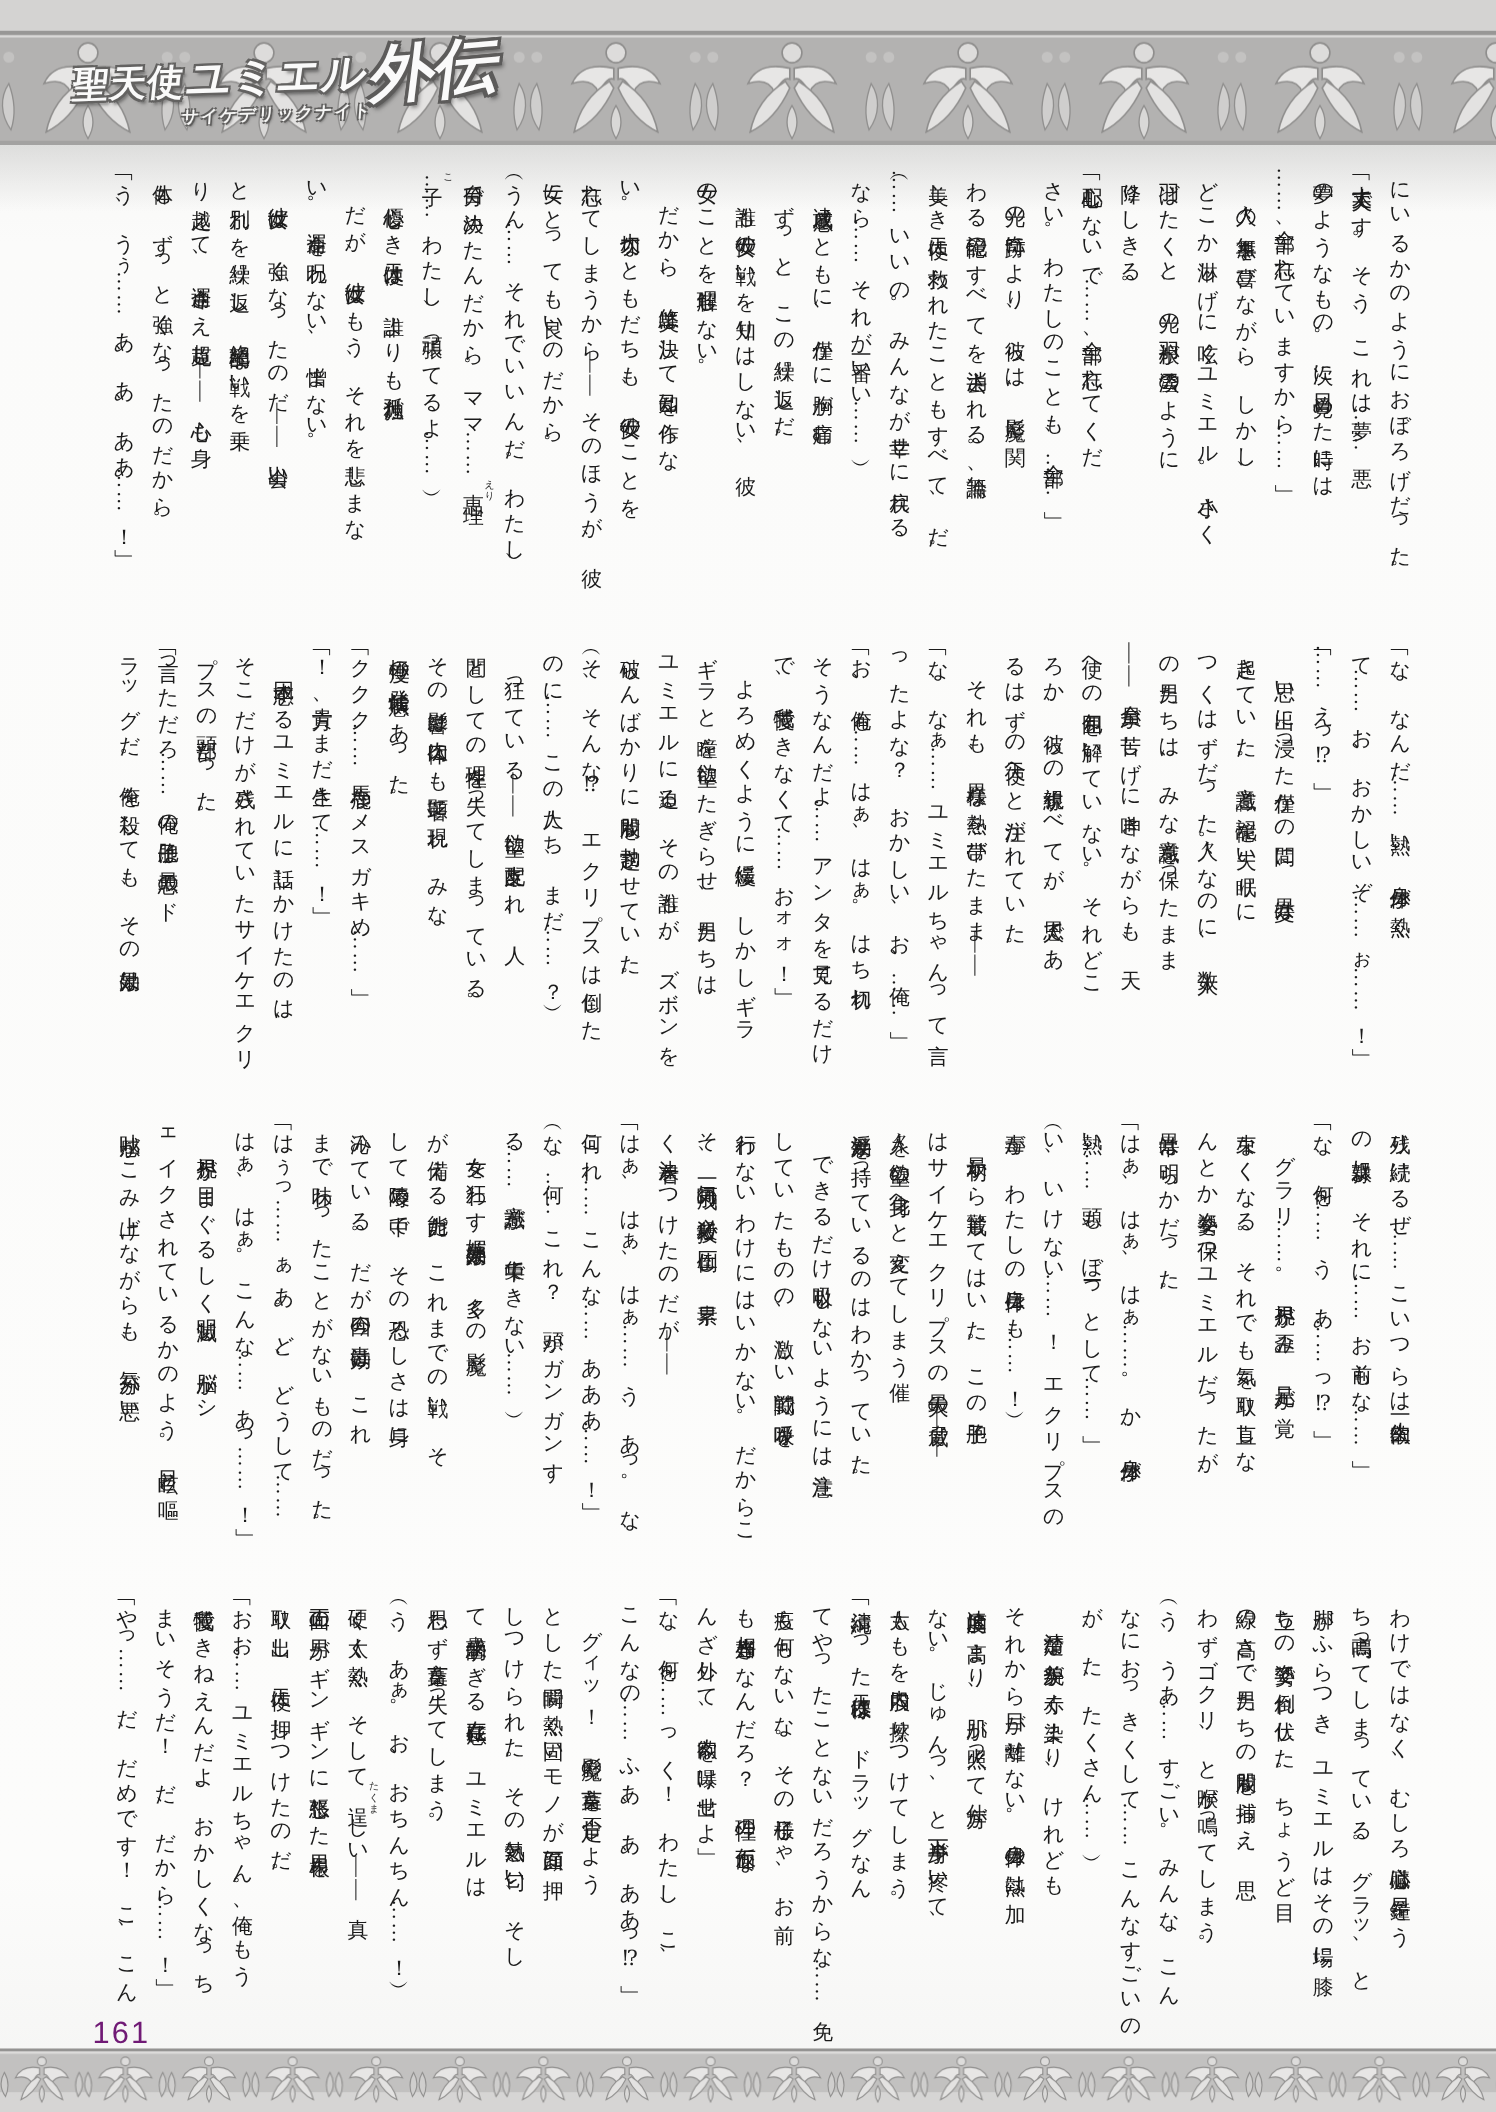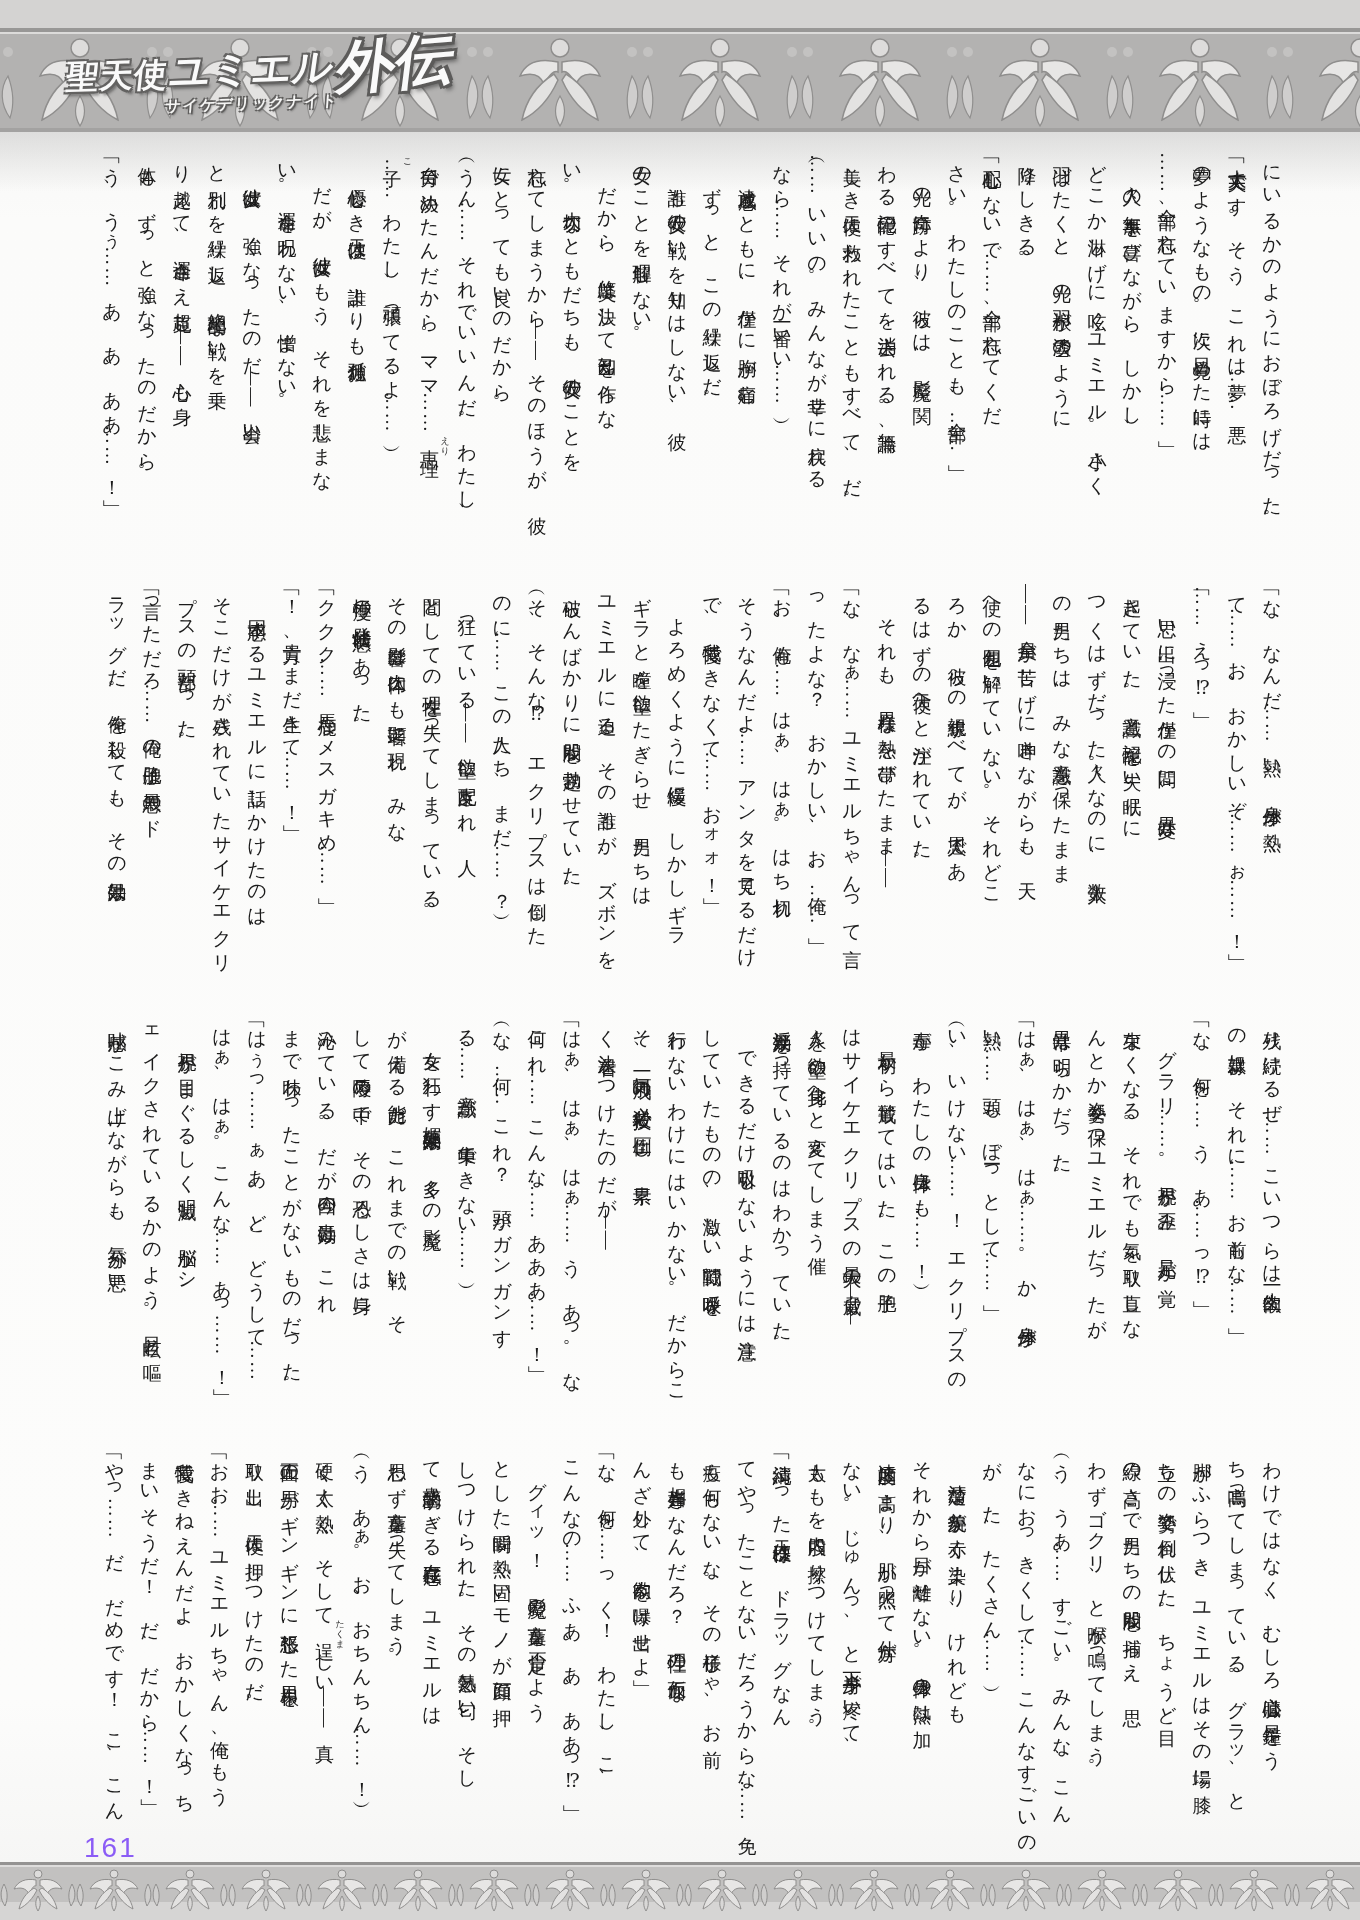--- a/index.html
+++ b/index.html
@@ -36,21 +36,21 @@
   .band ruby{ruby-position:over;}
   .band rt{font-size:9px;letter-spacing:0;color:#2a2a2a;}
   #band-a{top:152px;}
   #band-b{top:584px;}
   #band-c{top:1016px;}
   #band-d{top:1448px;}
   
   .page-number{
     position:absolute;left:84px;top:1832px;
     font-family:"Liberation Sans","DejaVu Sans",sans-serif;
-    font-size:28px;color:#8b5cf6;letter-spacing:2px;
+    font-size:28px;color:#701a75;letter-spacing:2px;
   }
 </style>
 </head>
 <body>
 
 <div class="page-surface"></div>
 
 <svg class="top-border" width="1360" height="132" xmlns="http://www.w3.org/2000/svg">
   <defs>
     <pattern id="friezeTop" width="160" height="132" patternUnits="userSpaceOnUse">

